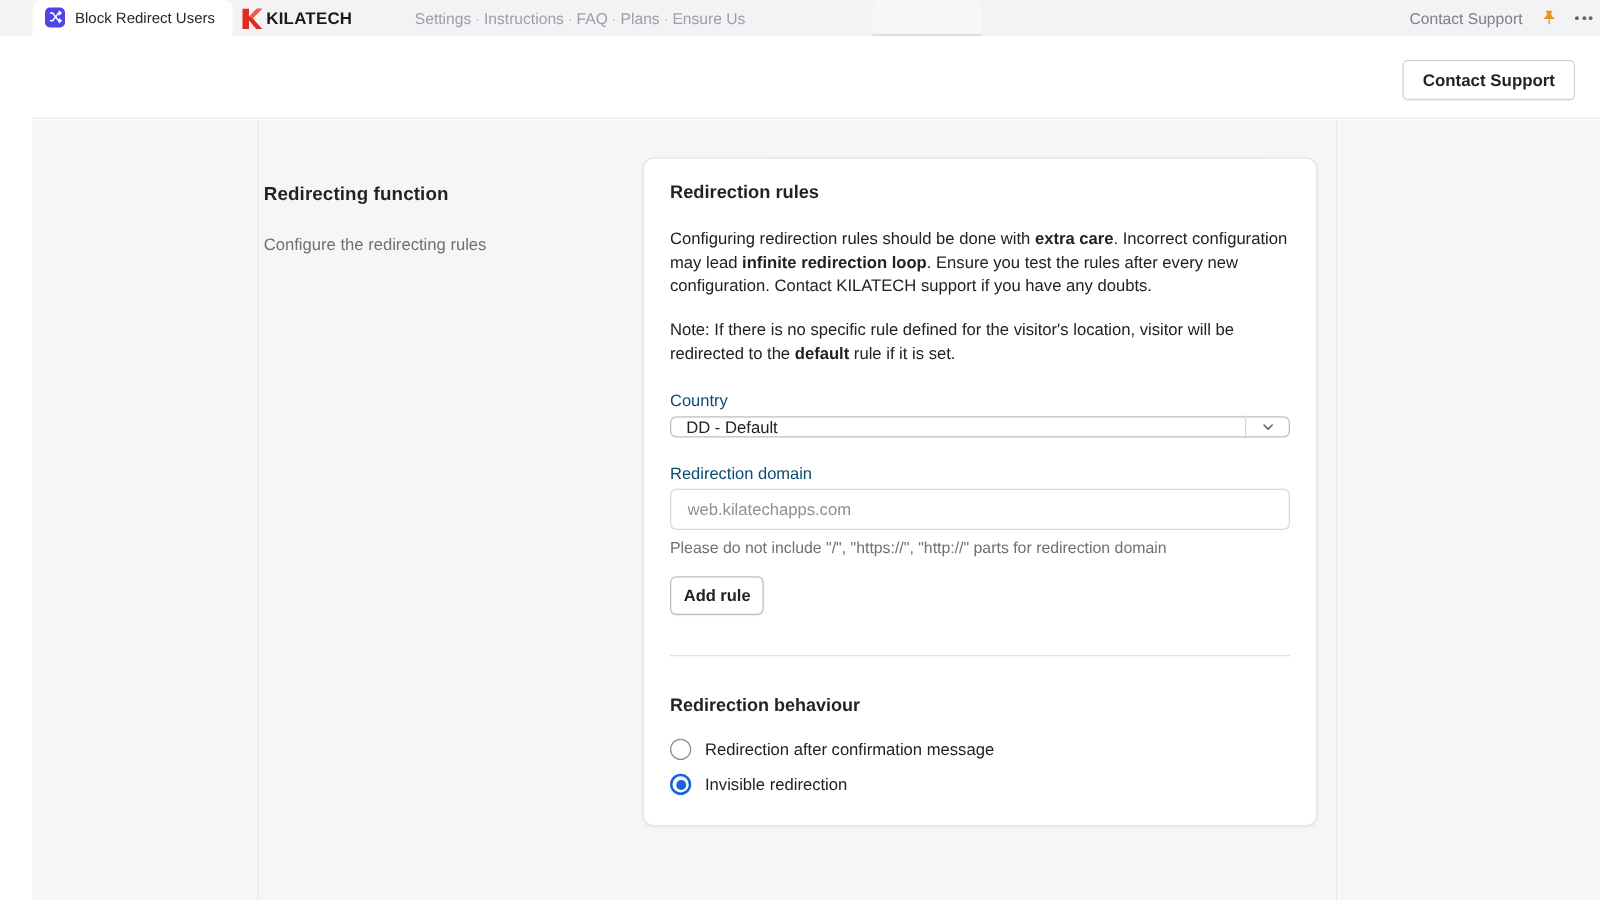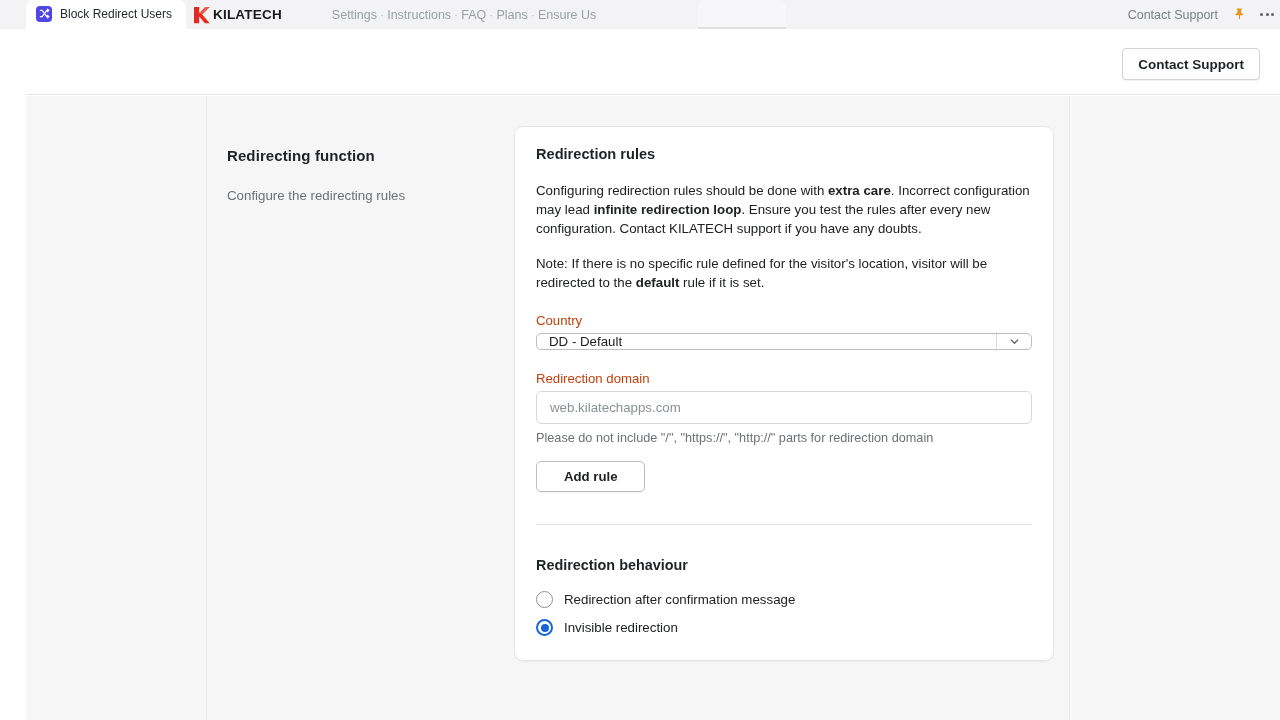--- a/index.html
+++ b/index.html
@@ -161,21 +161,21 @@
   .gutter-right {
     position: absolute;
     top: 67px; left: 1071px;
     width: 209px; height: 624px;
     background: #f6f6f7;
   }
 
   
   .descriptor {
     position: absolute;
-    left: 20px; top: 51px;
+    left: 4px; top: 51px;
     width: 275px;
   }
   .descriptor h2 {
     margin: 0;
     font-size: 15px;
     font-weight: bold;
     color: #1f2328;
     letter-spacing: .1px;
   }
   .descriptor p {
@@ -207,21 +207,21 @@
     font-size: 13.3px;
     line-height: 1.42;
     color: #202223;
   }
   .card p.body:last-of-type { margin-bottom: 0; }
   .card b { font-weight: bold; color: #202223; }
 
   .field { margin-top: 21px; }
   .field-label {
     font-size: 13.2px;
-    color: #c2410c;
+    color: #0c4a6e;
     margin-bottom: 5px;
     display: block;
   }
   .select-shell {
     position: relative;
     height: 17px;
     border: 1px solid #babec3;
     border-radius: 5px;
     background: #ffffff;
     display: flex; align-items: center;
@@ -257,21 +257,21 @@
   .input-shell input::placeholder { color: #8c9196; }
   .help-text {
     margin-top: 7px;
     font-size: 12.7px;
     color: #6d7175;
   }
 
   .add-rule-btn {
     margin-top: 16px;
     height: 31px;
-    padding: 0 27px;
+    padding: 0 10px;
     display: inline-flex; align-items: center;
     background: #ffffff;
     border: 1px solid #babec3;
     border-radius: 5px;
     font-size: 13.2px;
     font-weight: bold;
     color: #202223;
     box-shadow: 0 1px 0 rgba(16,22,26,.05);
     cursor: pointer;
   }

